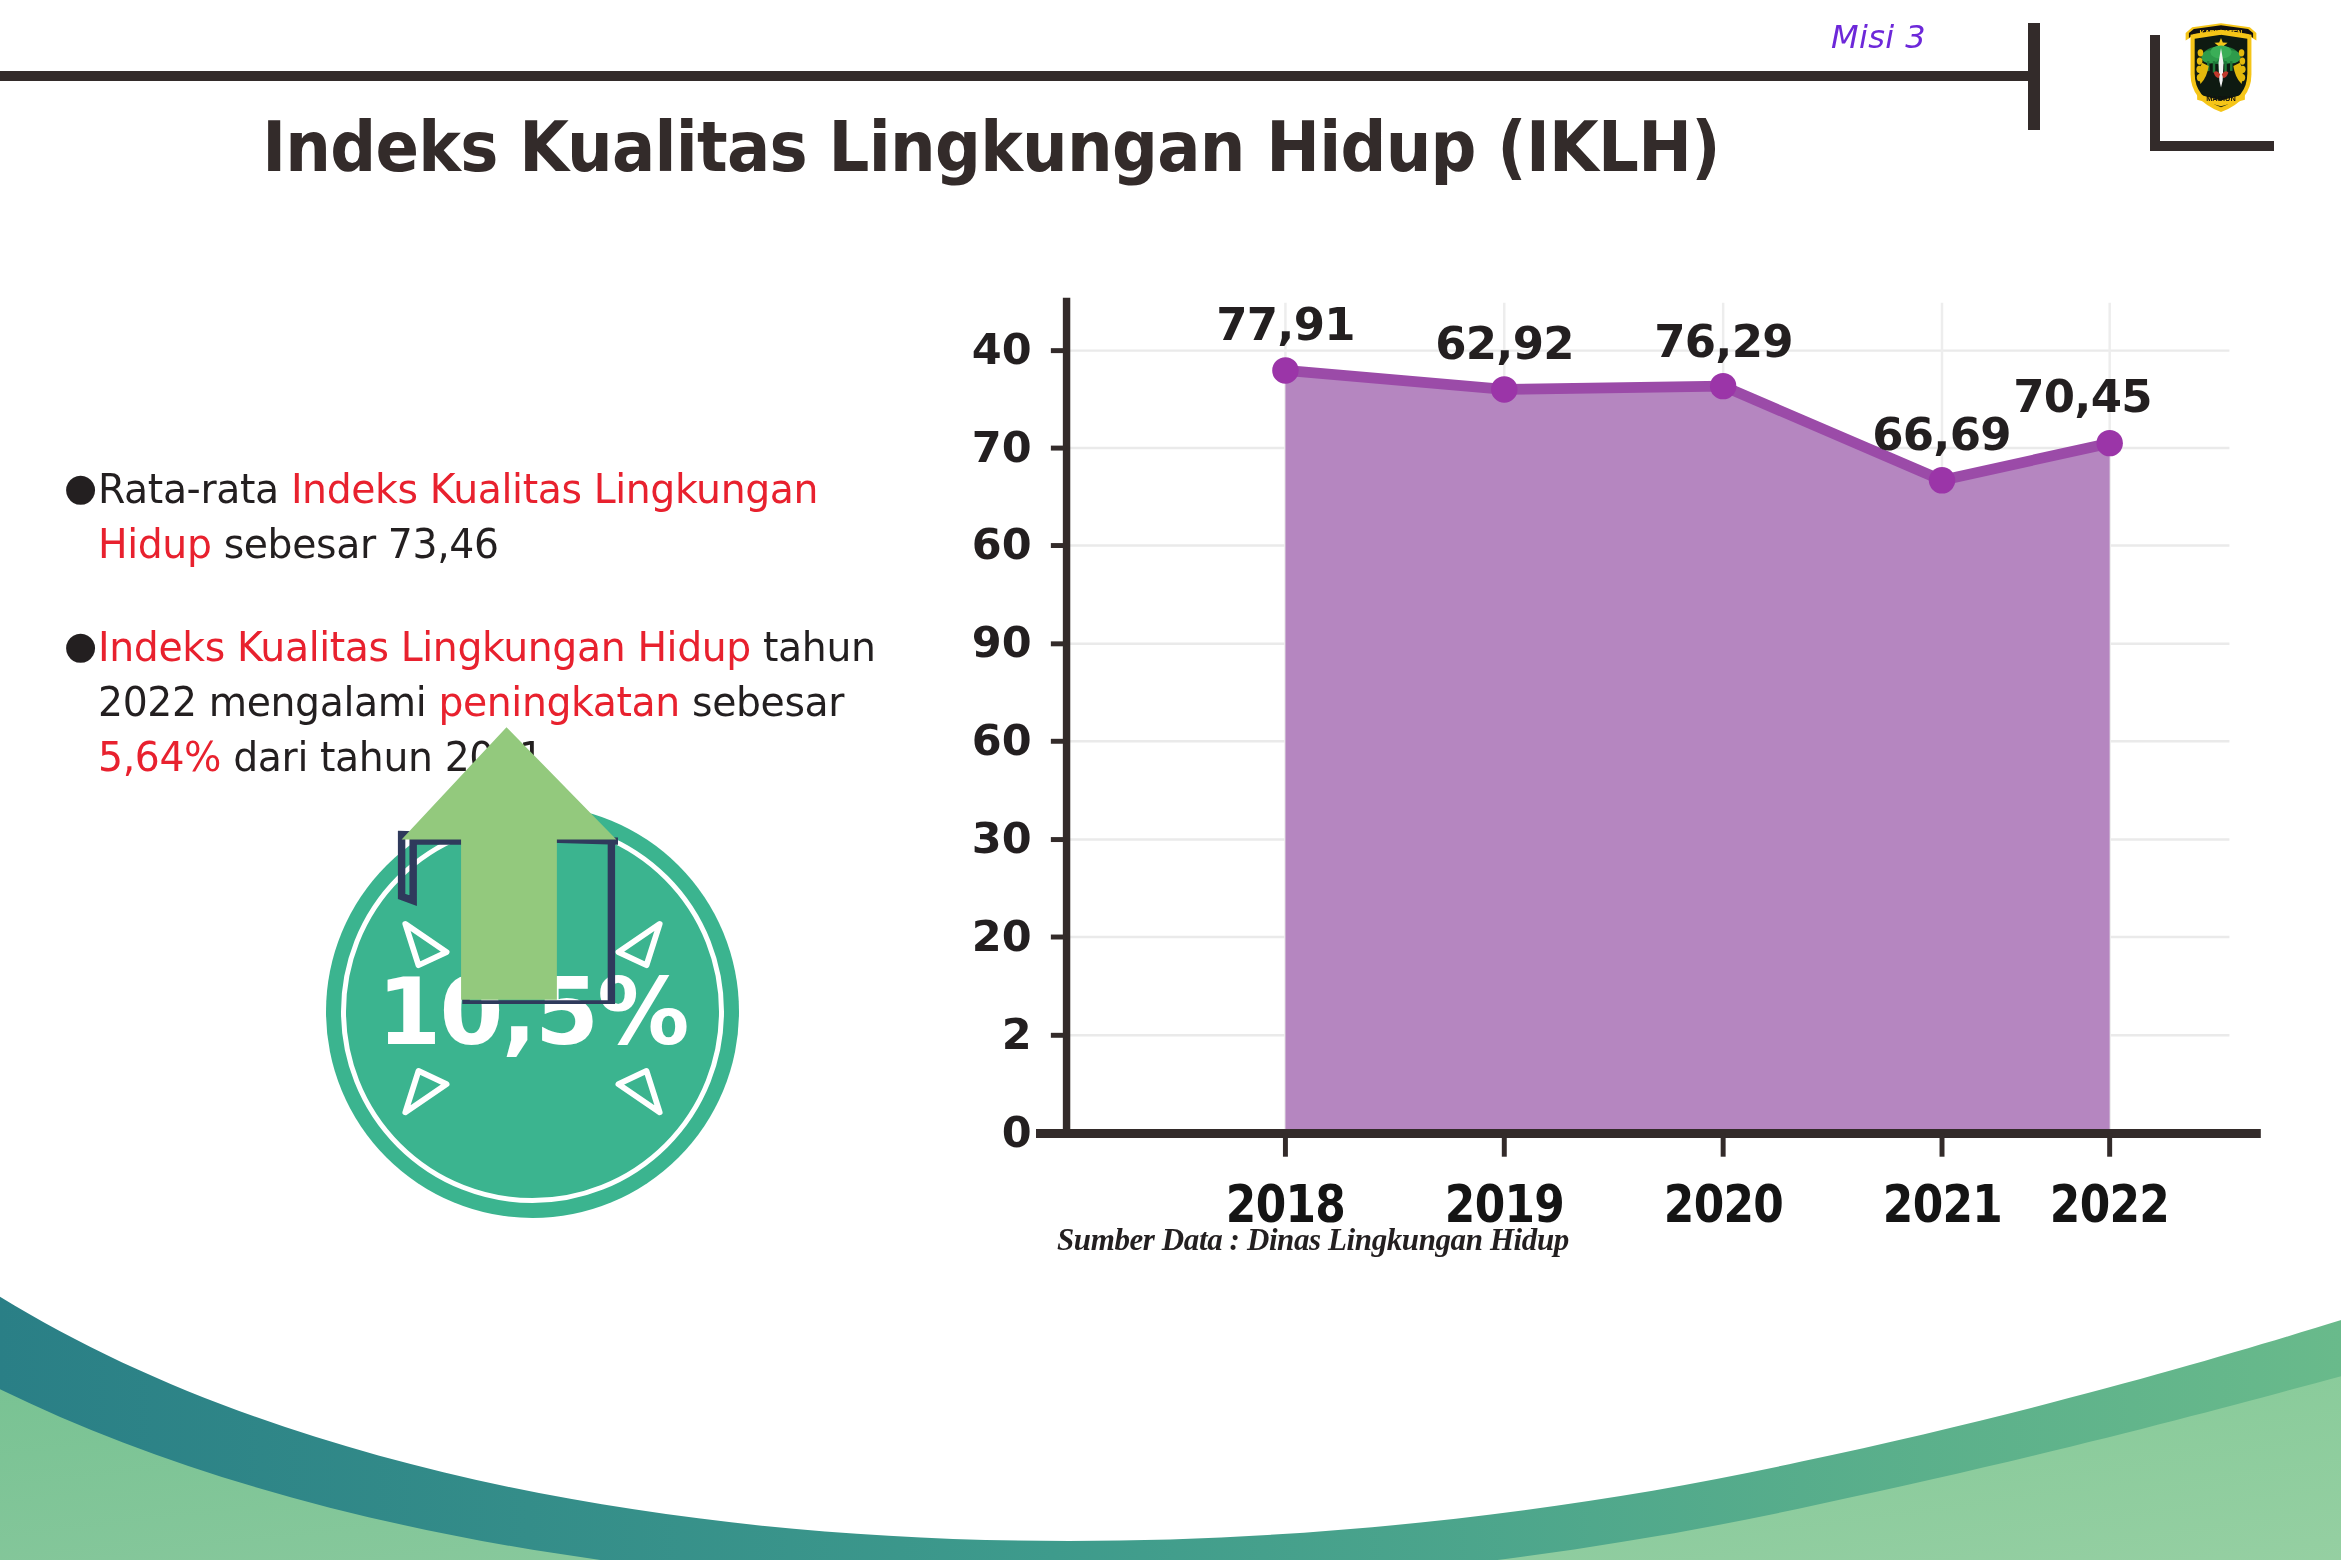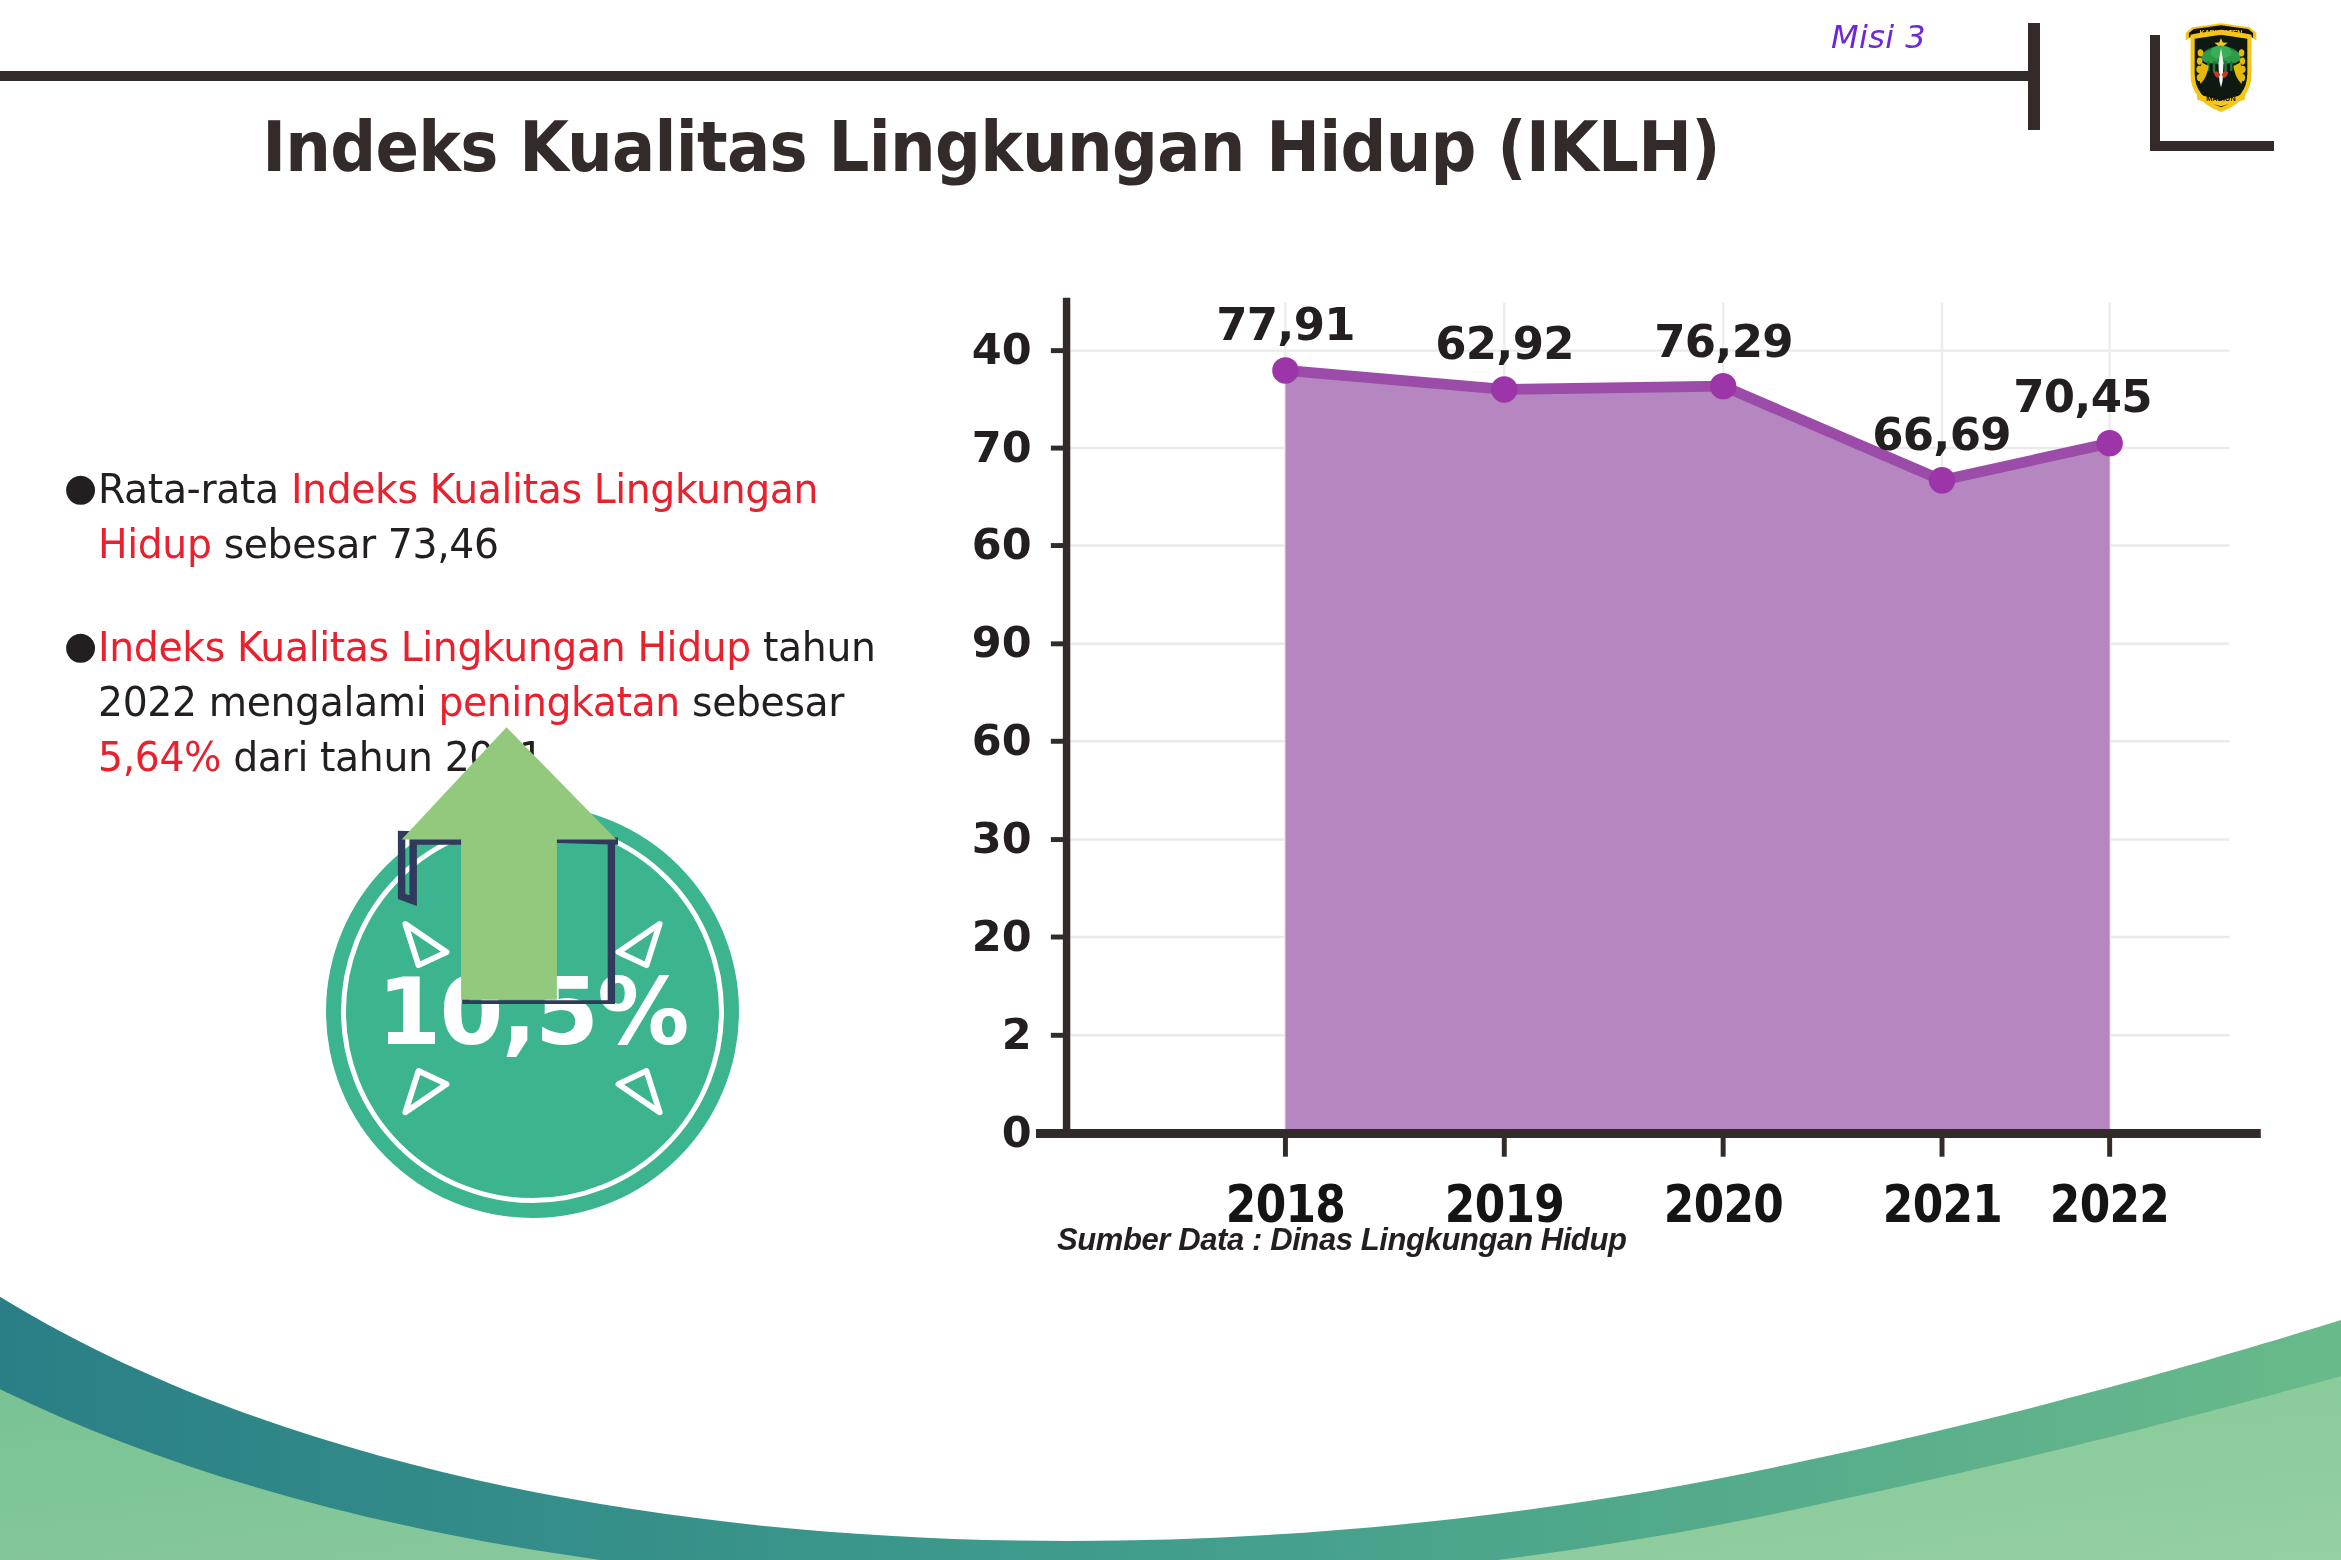--- a/index.html
+++ b/index.html
@@ -173,21 +173,21 @@
     text-align: center;
     font-family: "DejaVu Sans", sans-serif;
     font-weight: bold;
     font-size: 45px;
     color: #231F20;
     letter-spacing: -0.8px;
   }
   #source-note {
     position: absolute;
     left: 1057px; top: 1222px;
-    font-family: Liberation Sans, sans-serif;
+    font-family: Liberation Serif, serif;
     font-weight: bold;
     font-style: italic;
     font-size: 31px;
     color: #231F20;
     letter-spacing: -0.4px;
   }
 
   
   #footer { position: absolute; left: 0; bottom: 0; width: 2342px; height: 347px; }
   #footer-svg { position: absolute; left: 0; top: 0; }

